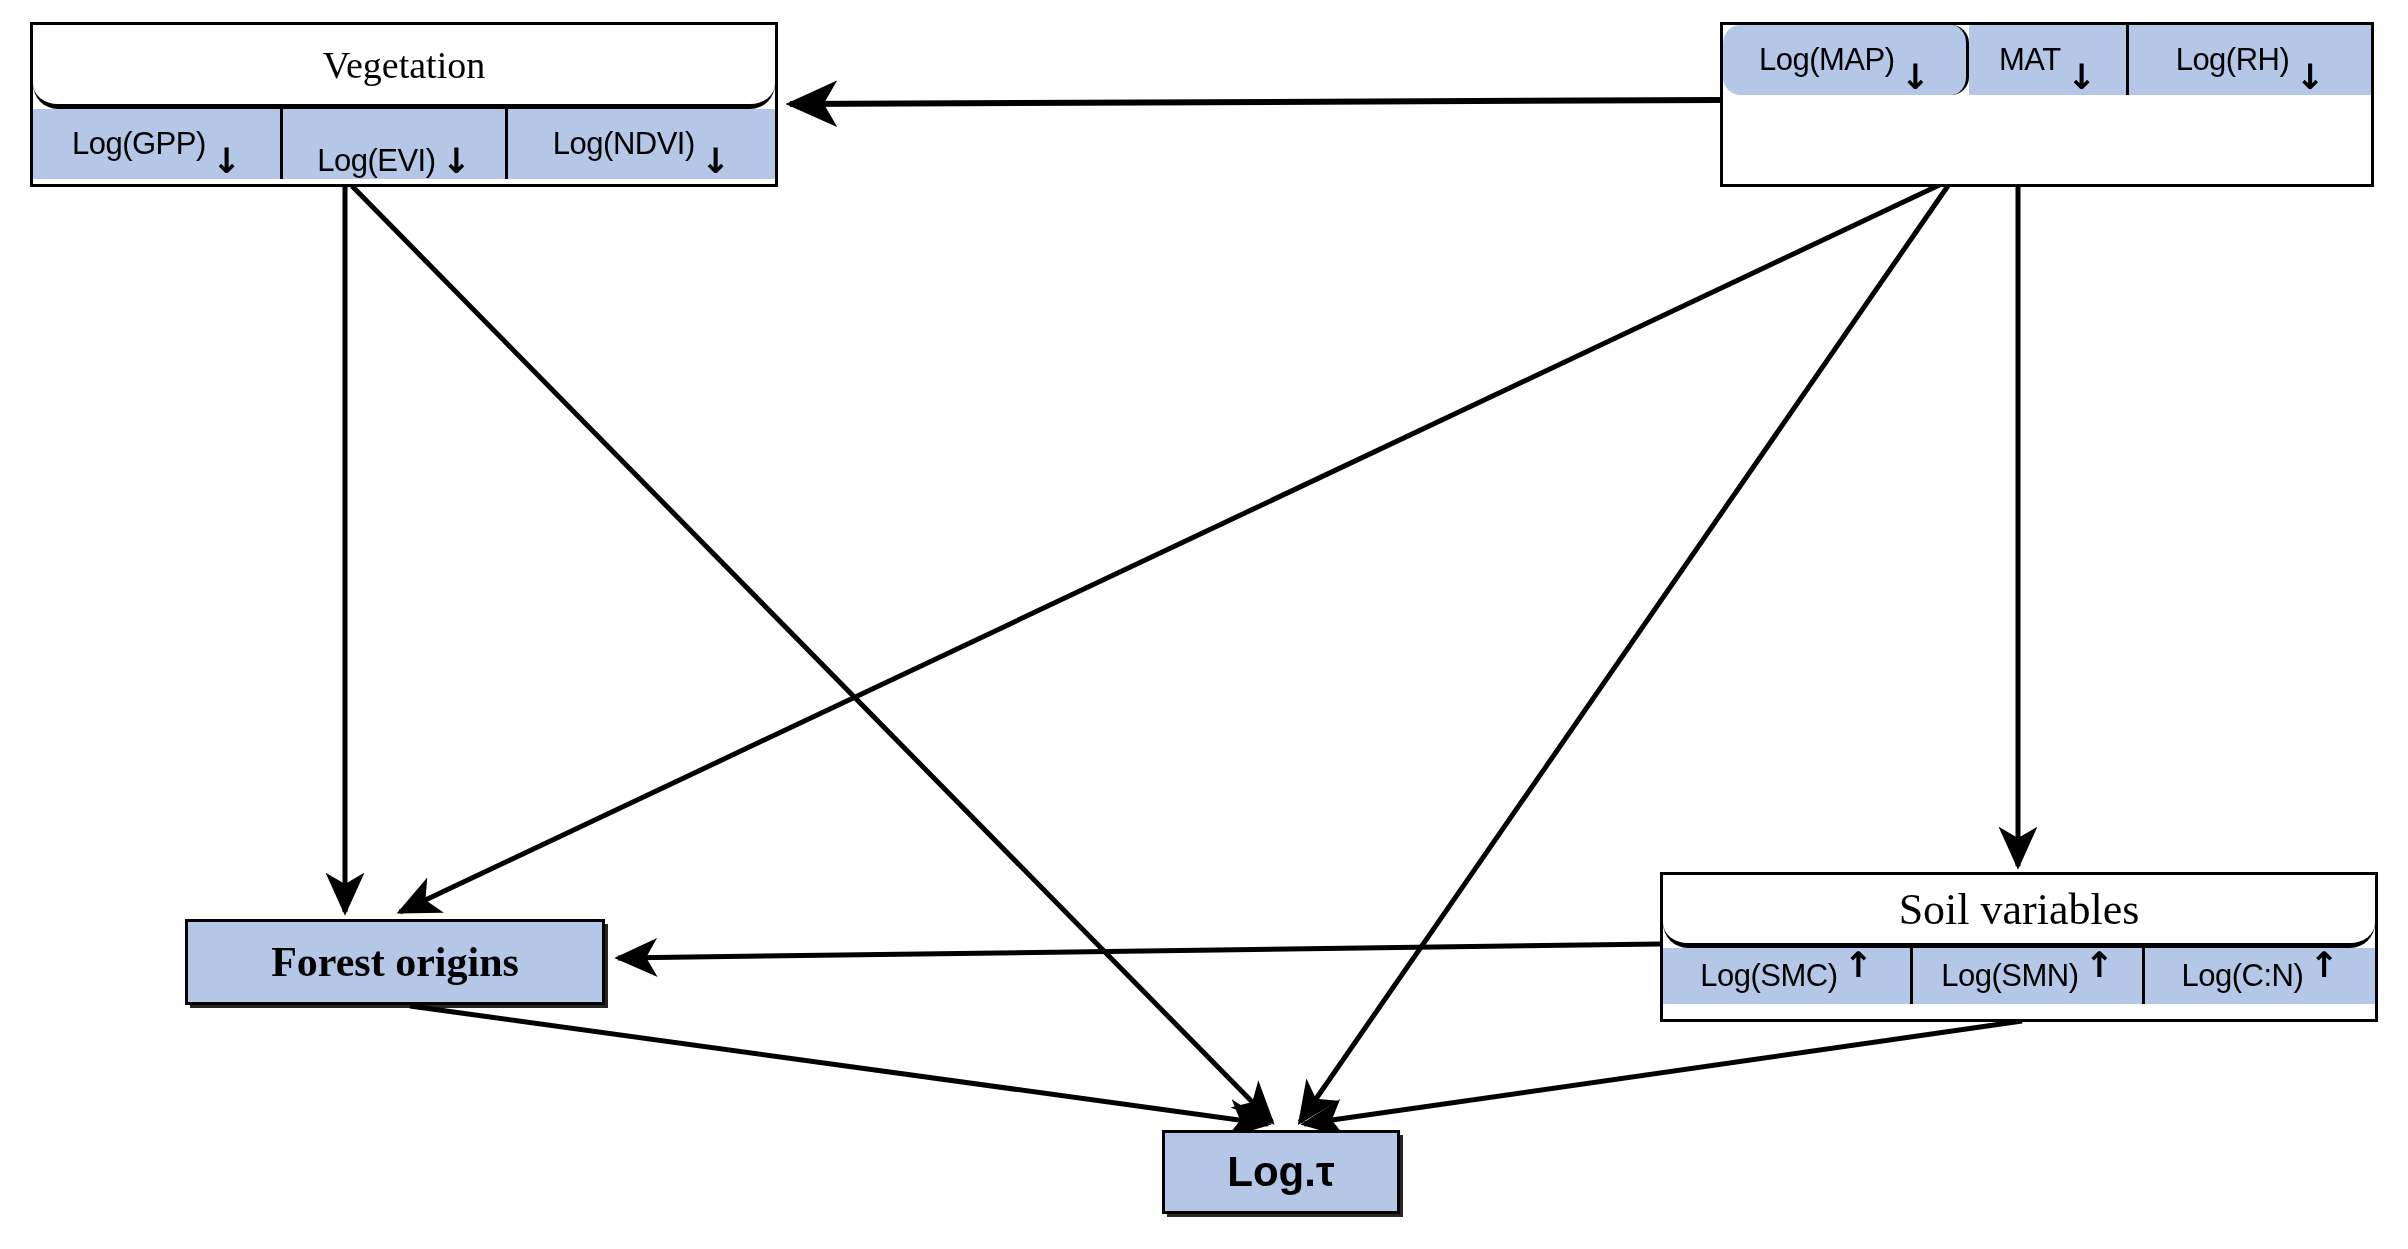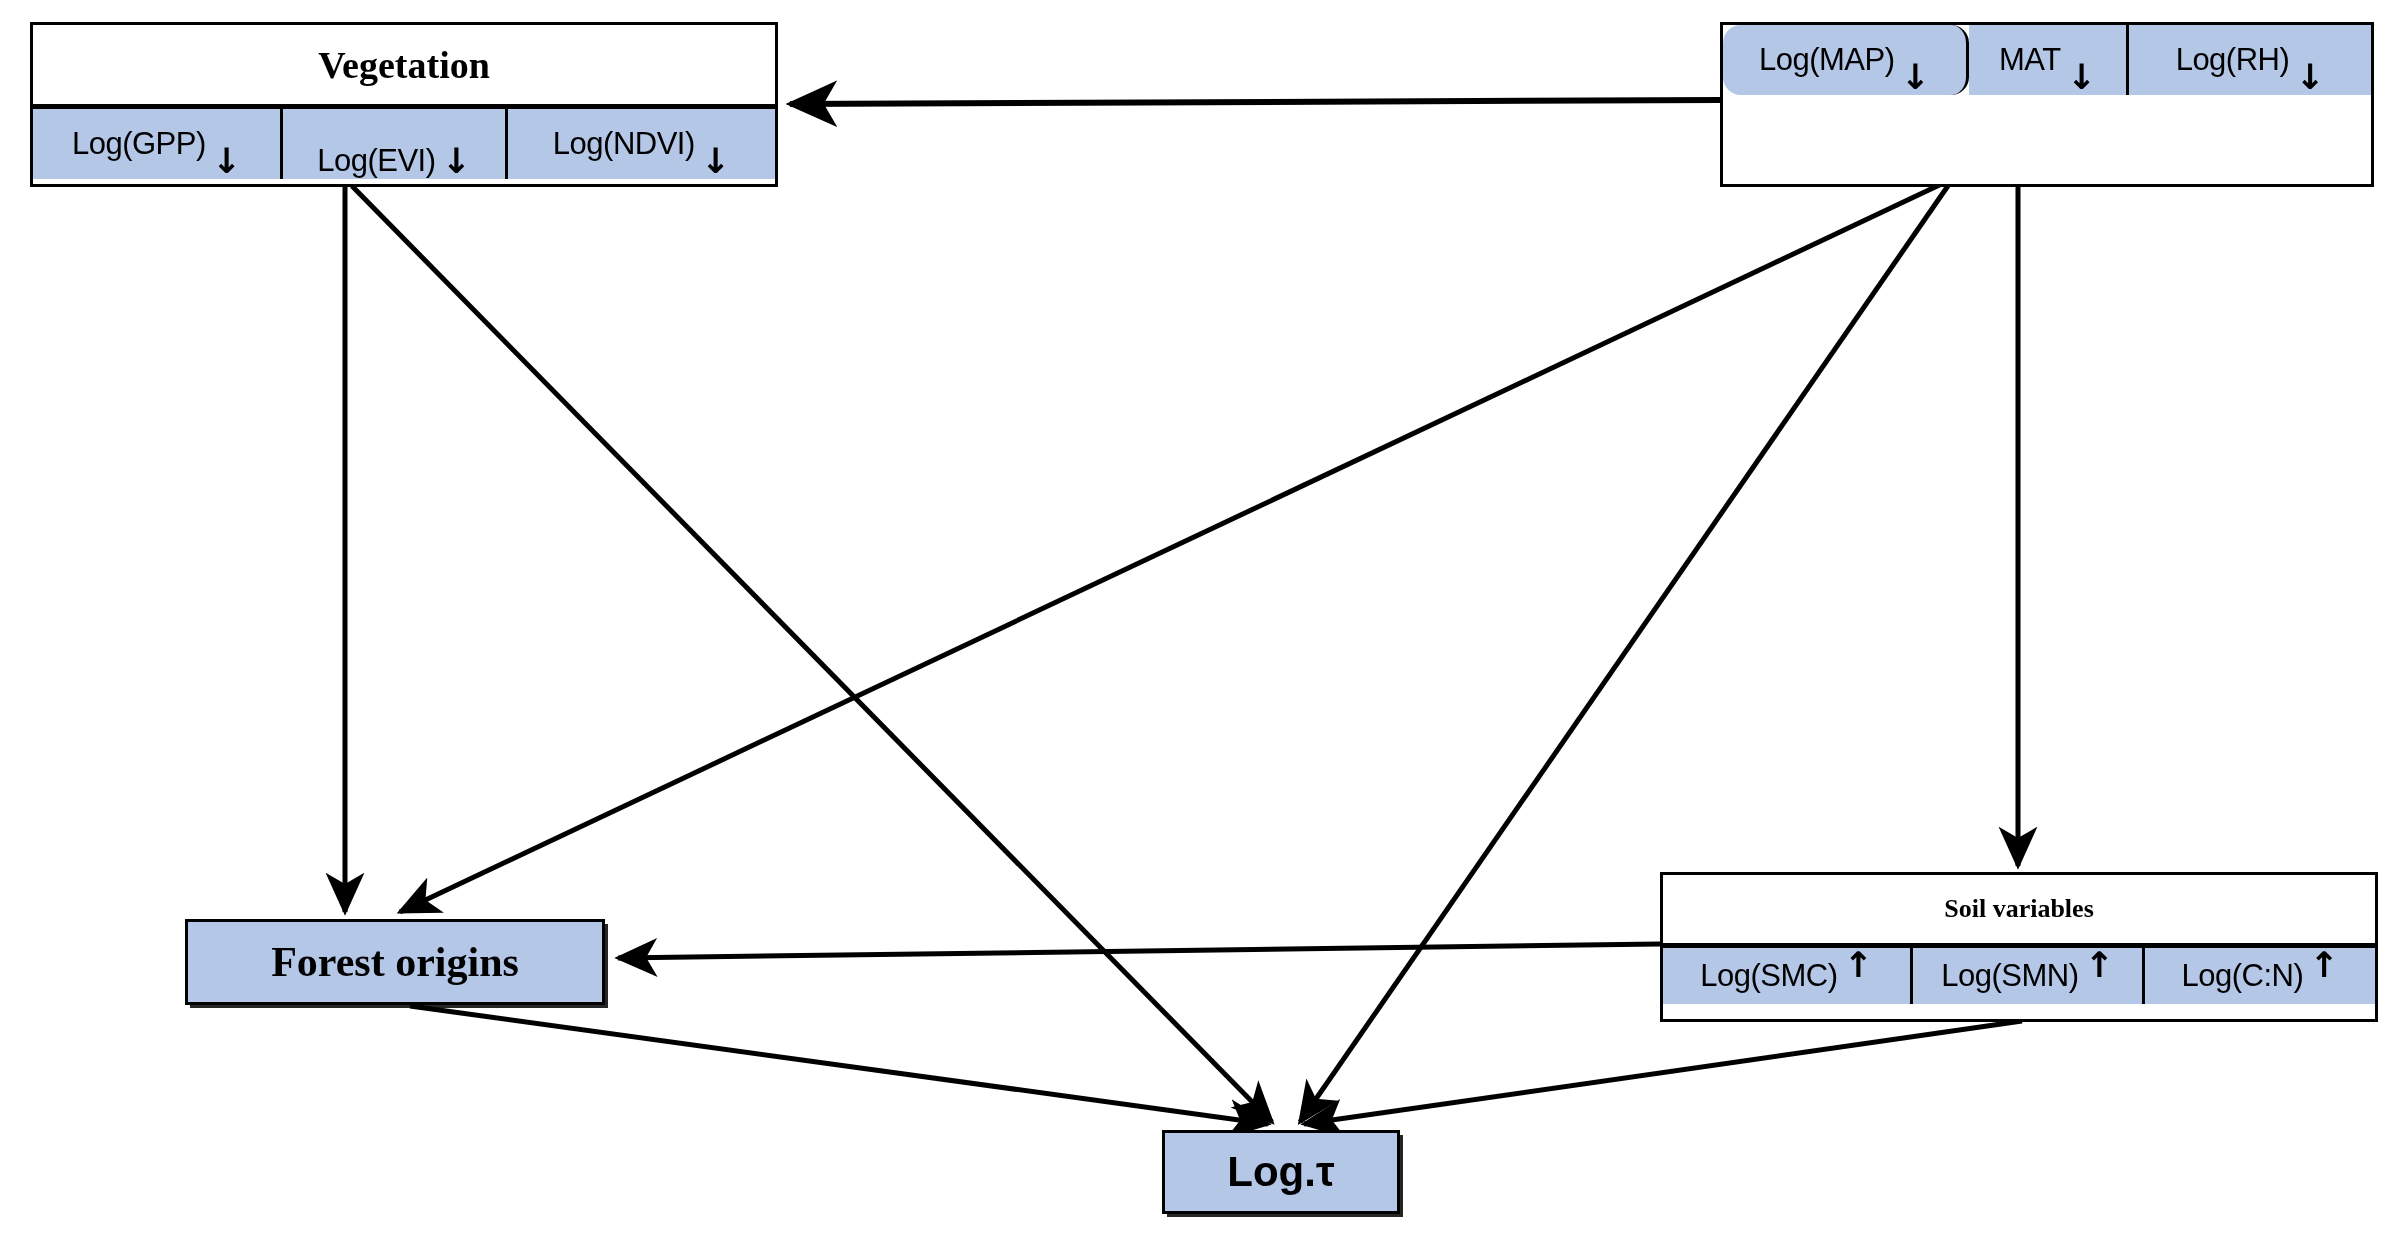--- a/index.html
+++ b/index.html
@@ -3,21 +3,21 @@
 <meta charset="utf-8">
 <style>
   html,body{margin:0;padding:0;background:#ffffff;}
   body{font-family:"Liberation Serif",serif;}
   #stage{position:relative;width:2408px;height:1249px;background:#ffffff;overflow:hidden;}
   svg#edges{position:absolute;left:0;top:0;width:2408px;height:1249px;pointer-events:none;}
 
   
   .construct{position:absolute;box-sizing:border-box;border:3px solid #000;background:#ffffff;}
   .construct .chead{box-sizing:border-box;display:flex;align-items:center;justify-content:center;
-      background:#ffffff;border-bottom:5px solid #000;font-weight:bold;color:#000;}
+      background:#ffffff;border-bottom:5px solid #000;font-weight:normal;color:#000;border-radius:25px;}
   .construct .crow{display:flex;box-sizing:border-box;}
   .construct .cell{box-sizing:border-box;background:#b4c7e7;display:flex;align-items:center;
       justify-content:center;gap:6px;color:#000;border-right:3px solid #000;white-space:nowrap;}
   .construct .cell:last-child{border-right:none;}
   .cell .lbl{font-family:"Liberation Sans",sans-serif;letter-spacing:-0.5px;}
   .cell .dir{font-family:"DejaVu Sans",sans-serif;font-weight:bold;line-height:1;}
   .dir.down{align-self:flex-end;}
   .dir.up{align-self:flex-start;}
 
   
@@ -87,21 +87,21 @@
         <span class="dir down" style="font-size:35px;">↓</span>
       </div>
       <div class="cell" style="width:244px;font-size:31px;">
         <span class="lbl">Log(RH)</span>
         <span class="dir down" style="font-size:35px;">↓</span>
       </div>
     </div>
   </div>
 
   <div class="construct" id="c-soil" style="left:1660px;top:872px;width:718px;height:150px;">
-    <div class="chead" style="height:73px;font-size:26px;">Soil variables</div>
+    <div class="chead" style="height:73px;font-size:44px;">Soil variables</div>
     <div class="crow" style="height:56px;">
       <div class="cell" style="width:250px;font-size:31px;">
         <span class="lbl">Log(SMC)</span>
         <span class="dir up" style="font-size:35px;">↑</span>
       </div>
       <div class="cell" style="width:232px;font-size:31px;">
         <span class="lbl">Log(SMN)</span>
         <span class="dir up" style="font-size:35px;">↑</span>
       </div>
       <div class="cell" style="width:230px;font-size:31px;">

